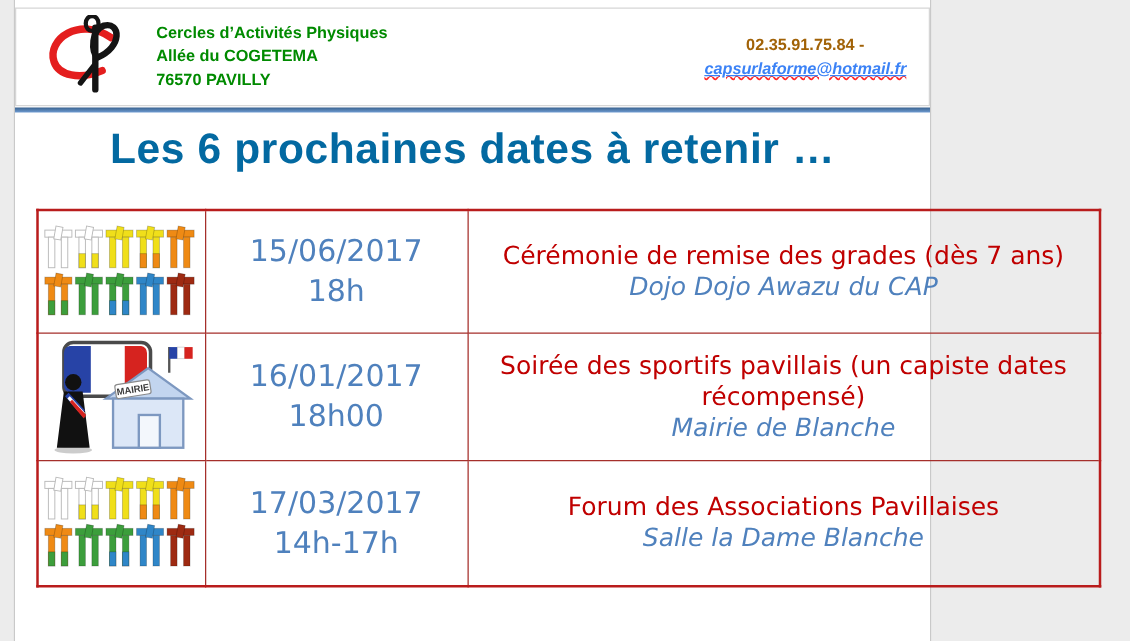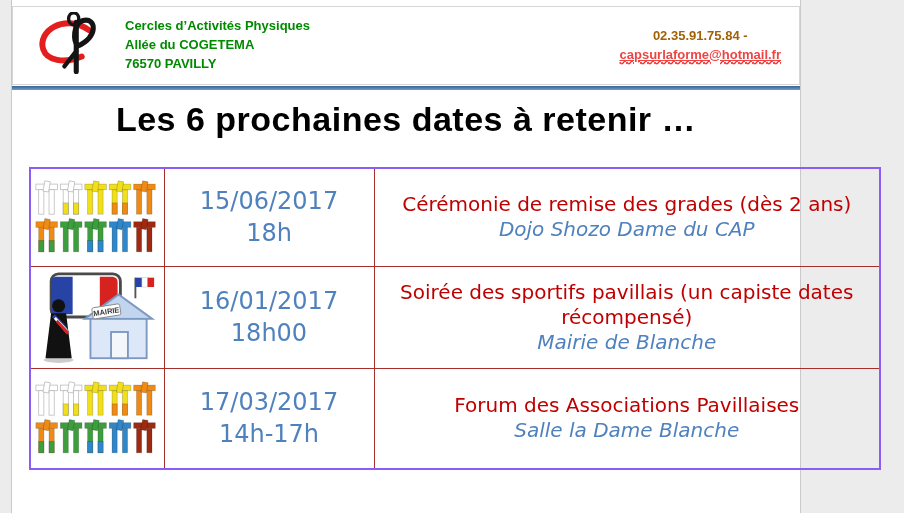--- a/index.html
+++ b/index.html
@@ -4,21 +4,21 @@
 <style>
   * { margin: 0; padding: 0; box-sizing: border-box; }
   html, body { width: 904px; height: 513px; overflow: hidden; }
   body {
     background: #ececec;
     font-family: "Liberation Sans", sans-serif;
     position: relative;
   }
   .page {
     position: absolute;
-    left: 11px; top: 0; width: 790px; height: 513px;
+    left: 11px; top: 0; width: 734px; height: 513px;
     background: #ffffff;
     border-left: 1px solid #c9c9c9;
     border-right: 1px solid #c9c9c9;
   }
   
   .header-box {
     position: absolute;
     left: 0; right: 0; top: 6px; height: 79px;
     border: 1px solid #d6d6d6;
     background: #ffffff;
@@ -40,48 +40,48 @@
     font-weight: bold;
     font-size: 13px;
     line-height: 1.45;
   }
   .phone { color: #a16207; }
   .email-wrap {
     text-decoration-line: underline;
     text-decoration-style: wavy;
     text-decoration-color: #ff2a2a;
   }
-  .email-link { color: #ef4444; text-decoration: underline; cursor: pointer; }
+  .email-link { color: #3b82f6; text-decoration: underline; cursor: pointer; font-style: italic; }
   .blue-rule {
     position: absolute;
     left: 0; right: 0; top: 86px; height: 4px;
     background: linear-gradient(#39628f, #6f9bd1);
   }
   
   .title {
     position: absolute;
     top: 100px; left: 0; right: 0;
     text-align: center;
-    color: #000000;
+    color: #0369a1;
     font-size: 34px;
     font-weight: bold;
     letter-spacing: 0.5px;
   }
   
   table.schedule {
     position: absolute;
     left: 17px; top: 167px;
     width: 850px;
     border-collapse: collapse;
     table-layout: fixed;
   }
   table.schedule, table.schedule td {
     border: 1px solid #a52f2b;
   }
-  table.schedule { border: 2px solid #8b5cf6; }
+  table.schedule { border: 2px solid #b91c1c; }
   td { vertical-align: middle; text-align: center; overflow: hidden; }
   tr.r0 { height: 98px; }
   tr.r1 { height: 102px; }
   tr.r2 { height: 101px; }
   .cell-img { padding: 2px; }
   .cell-img svg { display: block; margin: 0 auto; }
   .date-cell {
     font-family: "DejaVu Sans", sans-serif;
     color: #4f81bd;
     font-size: 24px;
@@ -190,22 +190,22 @@
               <rect x="109" y="51" width="5.5" height="26" fill="#9e2a12" stroke="rgba(0,0,0,0.22)" stroke-width="0.8"></rect>
               <rect x="120" y="51" width="5.5" height="26" fill="#9e2a12" stroke="rgba(0,0,0,0.22)" stroke-width="0.8"></rect>
               <rect x="114.5" y="42" width="6" height="11" fill="#9e2a12" stroke="rgba(0,0,0,0.22)" stroke-width="0.8" transform="rotate(10 117.5 47.5)"></rect>
             </svg>
           </td>
         <td class="date-cell">
           <div>15/06/2017</div>
           <div>18h</div>
         </td>
         <td class="desc-cell">
-          <div class="event-text">Cérémonie de remise des grades (dès 2 ans)</div>
-          <div class="venue-text">Dojo Shozo Dame du CAP</div>
+          <div class="event-text">Cérémonie de remise des grades (dès 7 ans)</div>
+          <div class="venue-text">Dojo Dojo Awazu du CAP</div>
         </td>
       </tr>
       <tr class="r1">
         <td class="cell-img">
           <svg viewBox="0 0 126 100" width="118" height="94">
 
             <g>
               <rect x="14" y="4" width="74" height="46" rx="8" fill="#ffffff" stroke="#4a4a4a" stroke-width="3"></rect>
               <path d="M 22 7 h 18 v 40 h -18 a 6 6 0 0 1 -5 -6 v -28 a 6 6 0 0 1 5 -6 z" fill="#2743a6" transform="translate(-3,0)"></path>
               <path d="M 66 7 h 14 a 6 6 0 0 1 5 6 v 28 a 6 6 0 0 1 -5 6 h -14 z" fill="#d6231f"></path>

